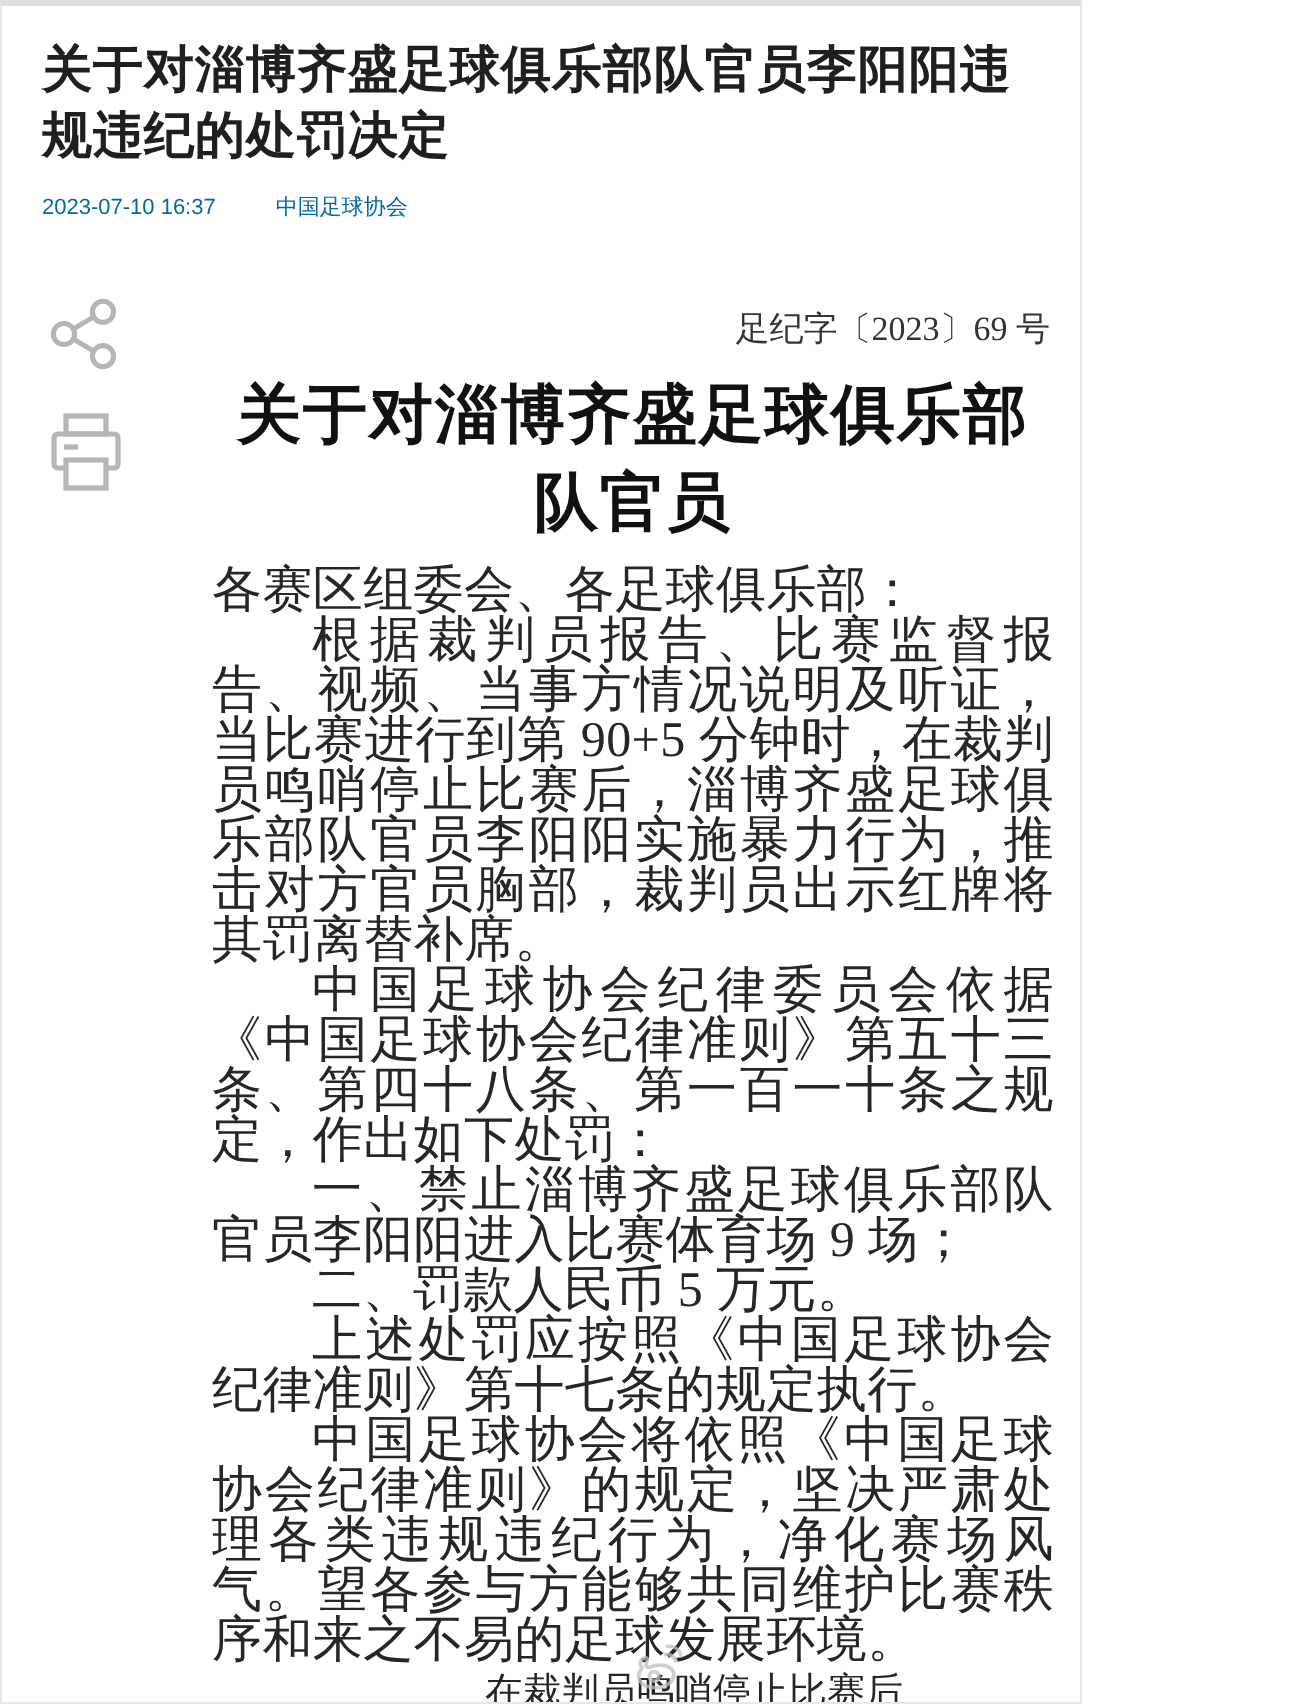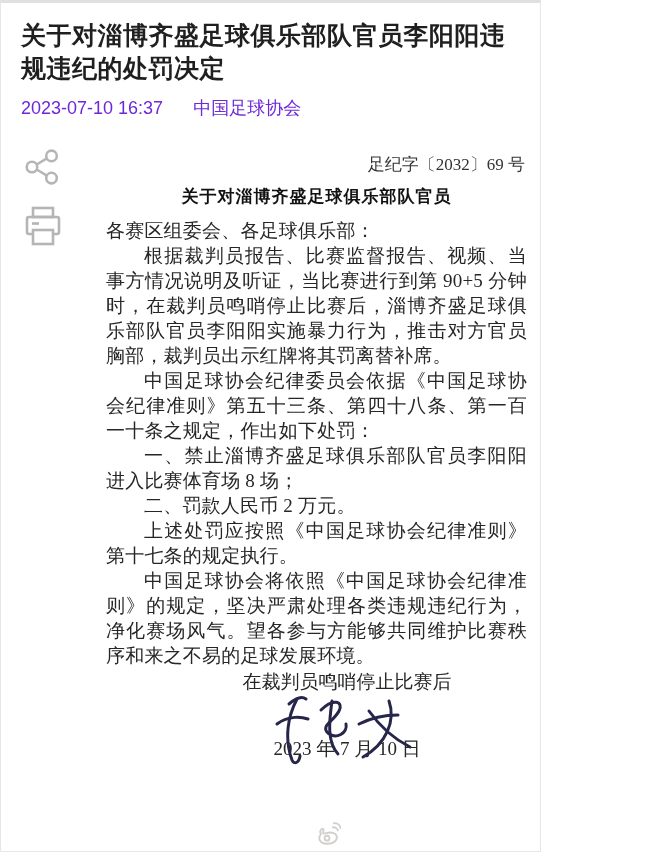--- a/index.html
+++ b/index.html
@@ -12,40 +12,40 @@
     border-top:3px solid #e2e0de;
     overflow:hidden;
     font-family:"Liberation Sans","DejaVu Sans",sans-serif;
   }
   
   .hdr { padding:16px 20px 0 20px; }
   .headline {
     font-size:25px; line-height:1.32; font-weight:700;
     color:#1f1f1f; letter-spacing:0.5px;
   }
-  .meta { margin-top:11px; font-size:18px; color:#6d28d9; }
+  .meta { margin-top:11px; font-size:11px; color:#0369a1; }
   .meta .src { margin-left:30px; }
   
   .rail { position:absolute; left:22px; top:145px; width:44px; }
   .railbtn { display:block; margin-bottom:18px; cursor:pointer; background:none; border:none; padding:0; }
   .railbtn svg { display:block; }
   
   .doc {
     position:absolute; left:105px; right:13px; top:150px;
     font-family:"Liberation Serif","DejaVu Serif",serif;
     color:#262626;
   }
   .doc-number { text-align:right; font-size:17px; color:#333; padding-right:2px; }
   .doc-title {
     margin:9px 0 10px 0;
-    text-align:center; font-size:17px; font-weight:700;
+    text-align:center; font-size:32px; font-weight:700;
     line-height:1.38; color:#111; letter-spacing:1px;
   }
   .doc p {
-    font-size:19px; line-height:25px;
+    font-size:25px; line-height:25px;
     text-align:justify; text-indent:2em;
     letter-spacing:0.2px;
   }
   .doc p.salutation { text-indent:0; }
   
   .sig-block {
     width:280px; margin:1px 40px 0 auto;
     text-align:center; font-size:19px; line-height:25px;
   }
   .sig-script { display:block; margin:-6px auto -36px auto; position:relative; z-index:2; }
@@ -91,28 +91,28 @@
           <rect x="10" y="4" width="20" height="9"></rect>
           <rect x="4" y="13" width="32" height="17" rx="2"></rect>
           <line x1="9" y1="19.5" x2="16" y2="19.5"></line>
           <rect x="10" y="26" width="20" height="14" fill="#ffffff"></rect>
         </svg>
       </span>
     </button>
   </nav>
 
   <main class="doc">
-    <div class="doc-number">足纪字〔2032〕69 号</div>
+    <div class="doc-number">足纪字〔2023〕69 号</div>
     <h2 class="doc-title"><span>关于对淄博齐盛足球俱乐部队官员</span><br></h2>
 
     <p class="salutation">各赛区组委会、各足球俱乐部：</p>
     <p>根据裁判员报告、比赛监督报告、视频、当事方情况说明及听证，当比赛进行到第 90+5 分钟时，在裁判员鸣哨停止比赛后，淄博齐盛足球俱乐部队官员李阳阳实施暴力行为，推击对方官员胸部，裁判员出示红牌将其罚离替补席。</p>
     <p>中国足球协会纪律委员会依据《中国足球协会纪律准则》第五十三条、第四十八条、第一百一十条之规定，作出如下处罚：</p>
-    <p>一、禁止淄博齐盛足球俱乐部队官员李阳阳进入比赛体育场 8 场；</p>
-    <p>二、罚款人民币 2 万元。</p>
+    <p>一、禁止淄博齐盛足球俱乐部队官员李阳阳进入比赛体育场 9 场；</p>
+    <p>二、罚款人民币 5 万元。</p>
     <p>上述处罚应按照《中国足球协会纪律准则》第十七条的规定执行。</p>
     <p>中国足球协会将依照《中国足球协会纪律准则》的规定，坚决严肃处理各类违规违纪行为，净化赛场风气。望各参与方能够共同维护比赛秩序和来之不易的足球发展环境。</p>
 
     <div class="sig-block">
       <div>在裁判员鸣哨停止比赛后</div>
       <span class="sig-script">
         <svg width="160" height="78" viewBox="0 0 160 78" fill="none" stroke="#26264a" stroke-width="3" stroke-linecap="round">
           <path d="M22,16 C30,9 35,8 39,11"></path>
           <path d="M30,11 C21,28 17,50 25,72 C27,77 32,75 33,68"></path>
           <path d="M10,36 C22,27 35,29 41,31"></path>

